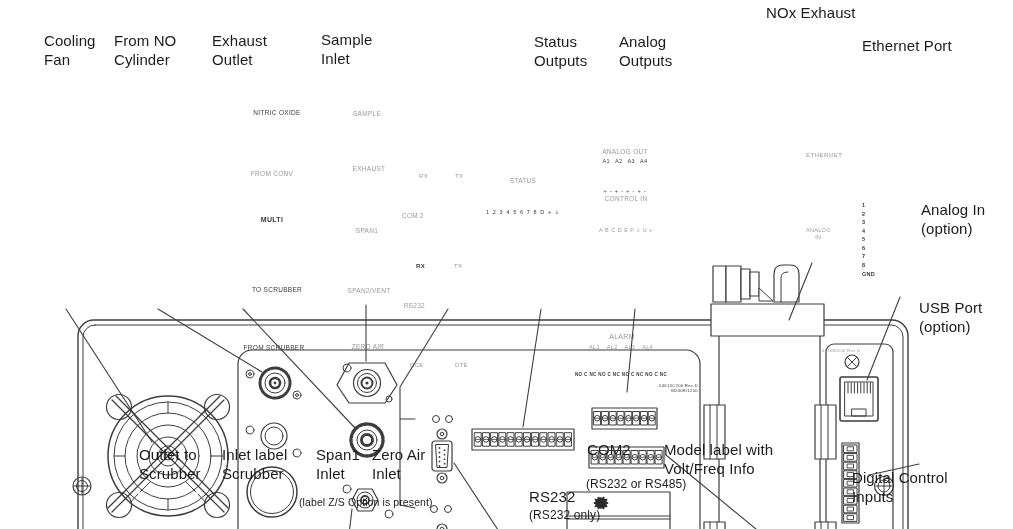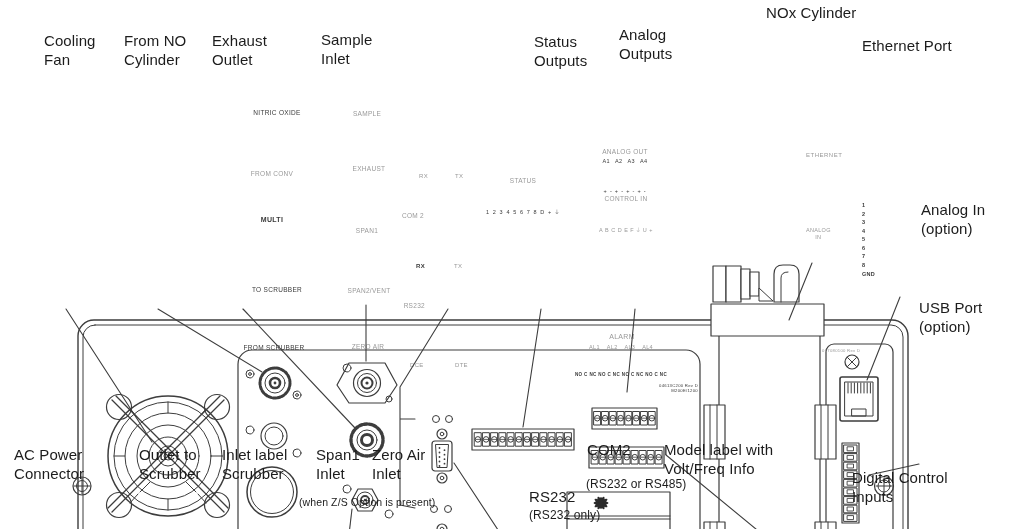--- a/index.html
+++ b/index.html
@@ -475,47 +475,45 @@
       <path d="M659 322 L679 443" class="lead"></path>
       <path d="M666 213 L762 292 L856 470" class="lead"></path>
     </g>
 
     <path d="M312 480 V490 H427 V480 M367 490 V496" class="lead"></path>
   </svg>
 
   <div class="layer">
     <div class="co" style="left:44px;top:32px">Cooling
 Fan</div>
-    <div class="co" style="left:124px;top:32px">From NO
+    <div class="co" style="left:114px;top:32px">From NO
 Cylinder</div>
     <div class="co" style="left:212px;top:32px">Exhaust
 Outlet</div>
     <div class="co" style="left:321px;top:31px">Sample
 Inlet</div>
     <div class="co" style="left:534px;top:33px">Status
 Outputs</div>
-    <div class="co" style="left:619px;top:26px">Analog
+    <div class="co" style="left:619px;top:33px">Analog
 Outputs</div>
-    <div class="co" style="left:766px;top:4px">NOx Cylinder</div>
+    <div class="co" style="left:766px;top:4px">NOx Exhaust</div>
     <div class="co" style="left:862px;top:37px">Ethernet Port</div>
     <div class="co" style="left:921px;top:201px">Analog In
 (option)</div>
     <div class="co" style="left:919px;top:299px">USB Port
 (option)</div>
-    <div class="co" style="left:14px;top:446px">AC Power
-Connector</div>
     <div class="co" style="left:139px;top:446px">Outlet to
 Scrubber</div>
     <div class="co" style="left:222px;top:446px">Inlet label
 Scrubber</div>
     <div class="co" style="left:316px;top:446px">Span1
 Inlet</div>
     <div class="co" style="left:372px;top:446px">Zero Air
 Inlet</div>
-    <div class="co note" style="left:299px;top:496px">(when Z/S Option is present)</div>
+    <div class="co note" style="left:299px;top:496px">(label Z/S Option is present)</div>
     <div class="co" style="left:529px;top:488px">RS232</div>
     <div class="co sub" style="left:529px;top:508px">(RS232 only)</div>
     <div class="co" style="left:587px;top:441px">COM2</div>
     <div class="co sub" style="left:586px;top:477px">(RS232 or RS485)</div>
     <div class="co" style="left:664px;top:441px">Model label with
 Volt/Freq Info</div>
     <div class="co" style="left:852px;top:469px">Digital Control
 Inputs</div>
   </div>
 

